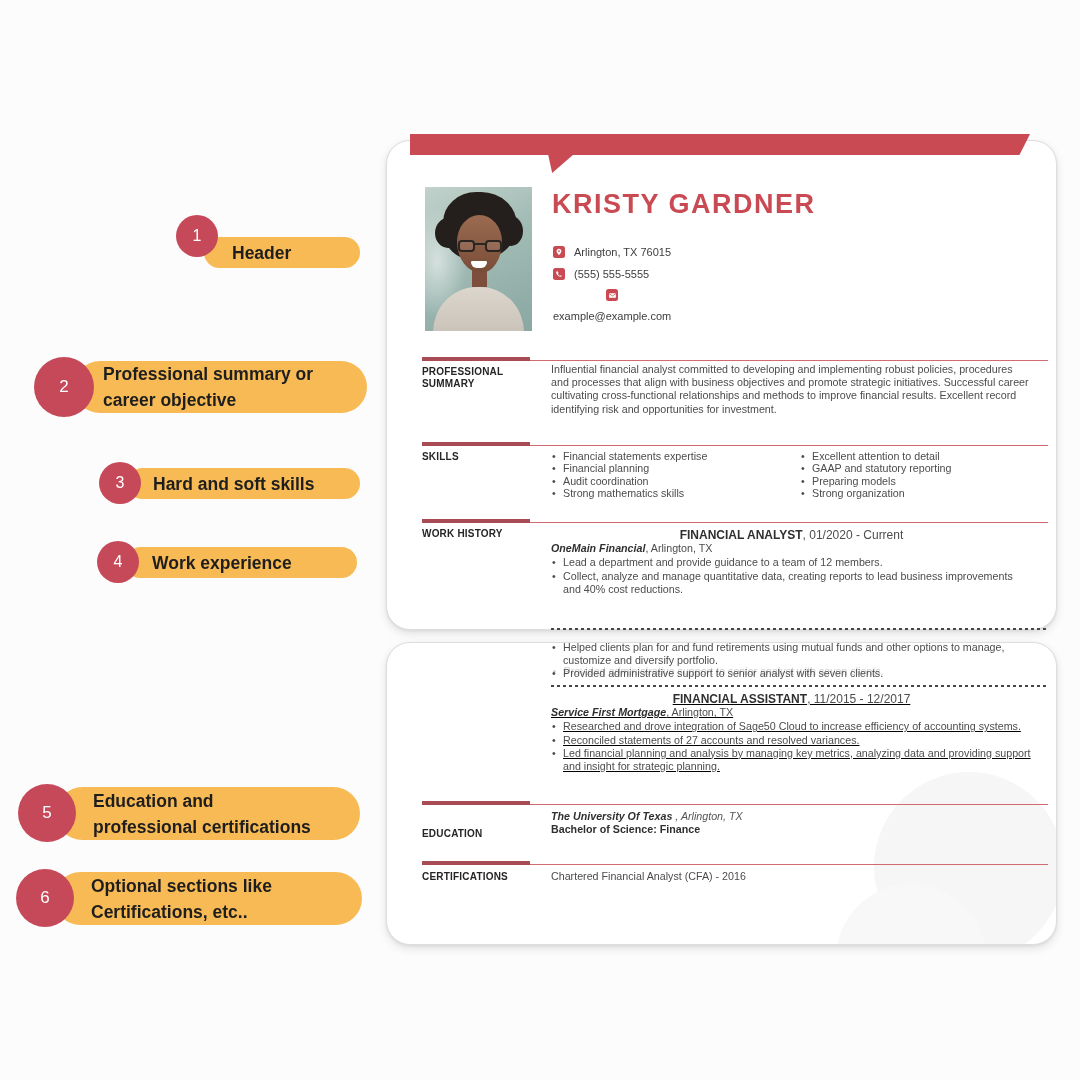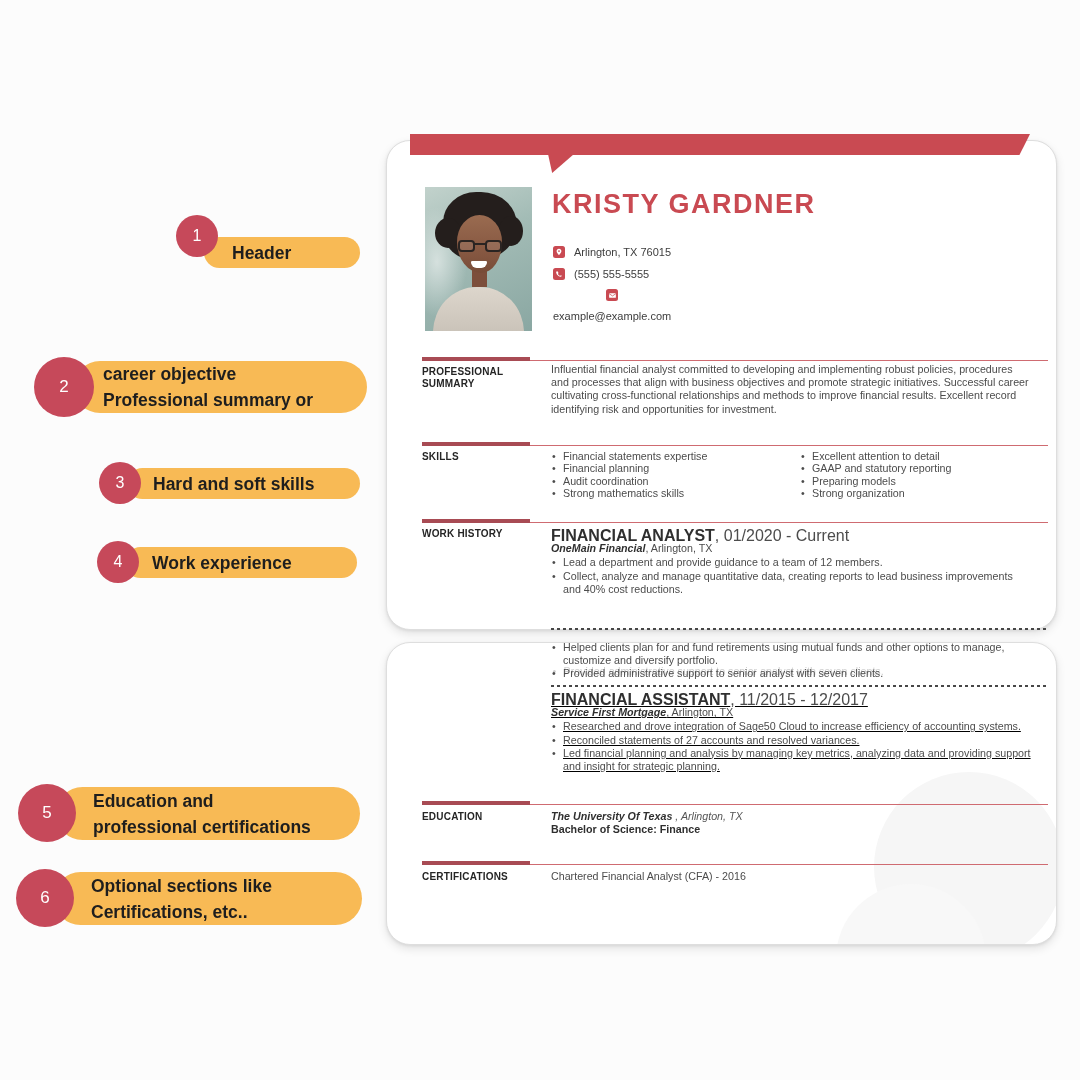--- a/index.html
+++ b/index.html
@@ -70,35 +70,35 @@
   .cicon{width:12px;height:12px;background:#c94a52;border-radius:2.5px;
     display:flex;align-items:center;justify-content:center;flex:0 0 12px;}
   .contact-row .ctext{font-size:11px;color:#3d3d3d;}
 
   
   .divider{position:absolute;left:422px;width:626px;height:1px;background:#cf6b71;z-index:4;}
   .divider::before{content:"";position:absolute;left:0;top:-3px;width:108px;height:4px;background:#a84b54;}
   .d-sum{top:360px;} .d-ski{top:445px;} .d-wor{top:522px;} .d-edu{top:804px;} .d-cer{top:864px;}
   .sec-label{position:absolute;left:422px;z-index:4;font-size:10px;font-weight:bold;
     letter-spacing:.2px;color:#252525;line-height:11.5px;}
-  .l-sum{top:366px;} .l-ski{top:451px;} .l-wor{top:528px;} .l-edu{top:811px;} .l-cer{top:871px;}
+  .l-sum{top:366px;} .l-ski{top:451px;} .l-wor{top:528px;} .l-edu{top:828px;} .l-cer{top:871px;}
 
   
   .body-txt{font-size:10.7px;line-height:13.2px;color:#4c4c4c;}
   .sum-text{position:absolute;left:551px;top:363px;width:481px;z-index:4;margin:0;}
   ul.plain{list-style:none;margin:0;padding:0;}
   .blt{position:relative;padding-left:12px;}
   .blt::before{content:"•";position:absolute;left:1px;top:0;color:#4c4c4c;}
   .skills-col1{position:absolute;left:551px;top:450px;width:240px;z-index:4;}
   .skills-col2{position:absolute;left:800px;top:450px;width:240px;z-index:4;}
   .skills-col1 li,.skills-col2 li{line-height:12.4px;}
 
   .job{position:absolute;left:551px;width:481px;z-index:4;}
   .job1{top:529px;} .midjob{top:640px;} .job2{top:693px;text-decoration:underline;}
-  .job-title{font-size:16px;line-height:13.2px;color:#4c4c4c;}
+  .job-title{font-size:12px;line-height:13.2px;color:#4c4c4c;text-align:center;}
   .job-title .b{font-weight:bold;color:#2f2f2f;}
   .job-co{font-size:10.7px;line-height:13.2px;color:#4c4c4c;}
   .job-co .bi{font-weight:bold;font-style:italic;color:#2f2f2f;}
   .job ul{margin-top:1px;}
   .ghost{text-shadow:.5px -1.6px 0 rgba(90,90,90,.30);}
 
   .dashline{position:absolute;left:551px;width:497px;height:2px;z-index:4;
     background:repeating-linear-gradient(90deg,#474747 0 3px,transparent 3px 6px);}
   .dash1{top:628px;} .dash2{top:685px;}
 
@@ -248,22 +248,22 @@
 
 <div class="ann-pill a1-p">
   <span>Header</span>
 
 </div>
 <div class="ann-circle a1-c">
     <span>1</span>
   </div>
 
 <div class="ann-pill a2-p">
+  <span>Professional summary or</span>
   <span>career objective</span>
-  <span>Professional summary or</span>
 </div>
 <div class="ann-circle a2-c">
     <span>2</span>
   </div>
 
 <div class="ann-pill a3-p">
   <span>Hard and soft skills</span>
 
 </div>
 <div class="ann-circle a3-c">

